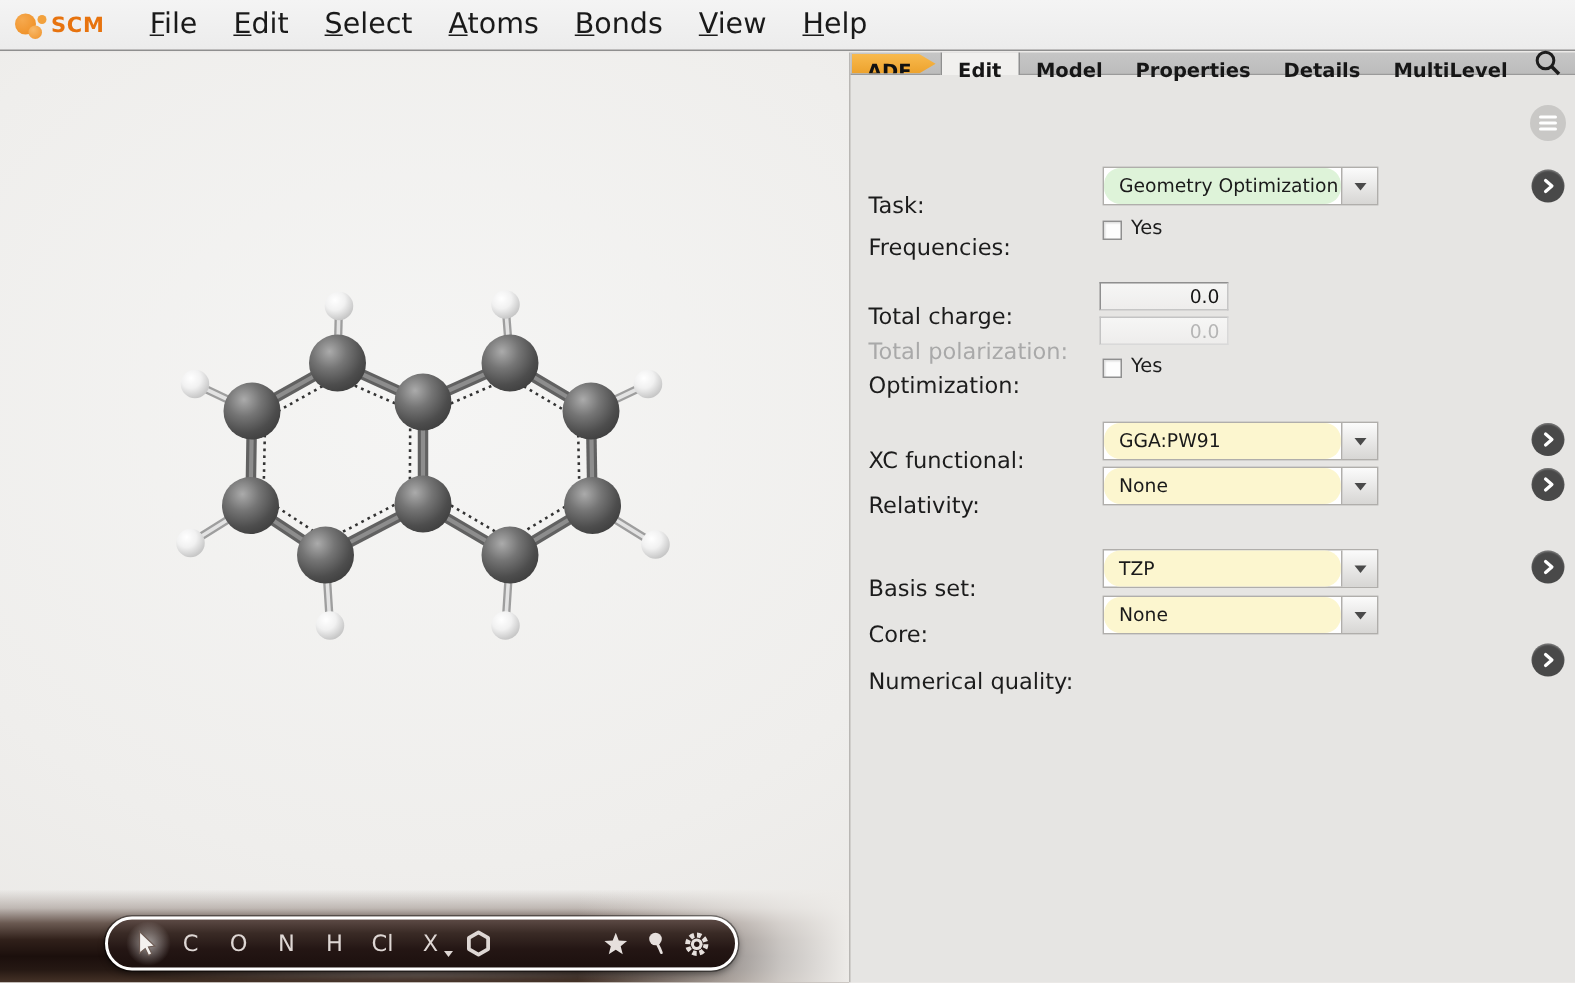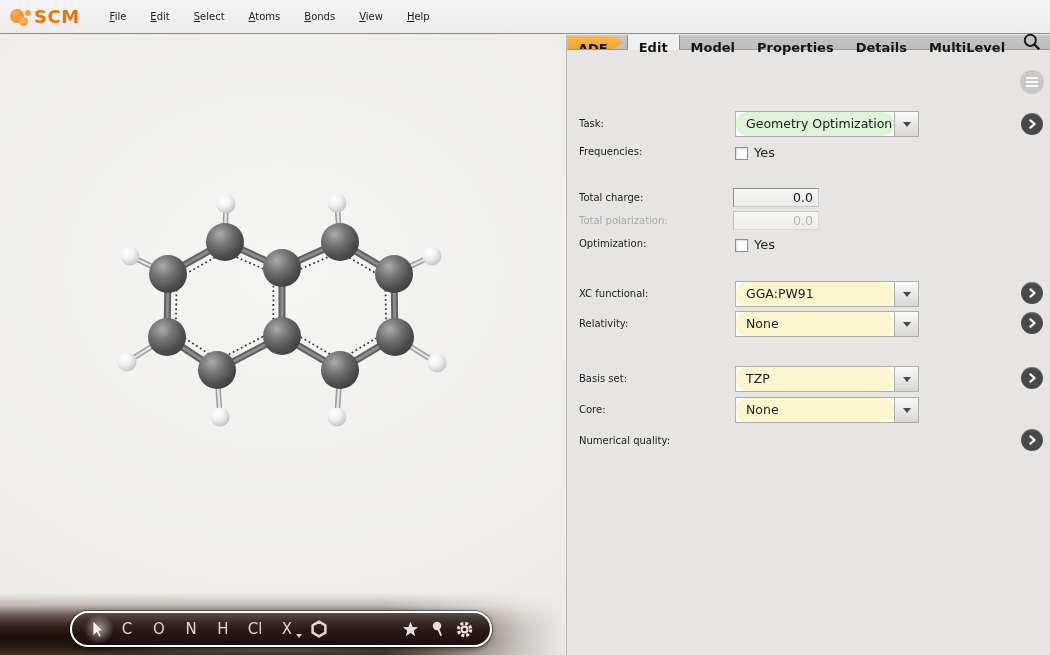--- a/index.html
+++ b/index.html
@@ -10,22 +10,22 @@
   
   .menubar { position:absolute; top:0; left:0; width:100%; height:34px; background:linear-gradient(#f4f4f4,#ececec);
              border-bottom:1px solid #8f8f8f; display:flex; align-items:center; }
   .logo { display:flex; align-items:center; margin-left:10px; margin-right:18px; }
   .logo-mark { position:relative; width:24px; height:22px; }
   .logo-mark::before { content:''; position:absolute; left:0; top:3px; width:14px; height:14px; border-radius:50%;
              background:radial-gradient(circle at 35% 30%, #f6a94e, #ee8c1f); }
   .logo-mark::after { content:''; position:absolute; left:9px; top:11px; width:9px; height:9px; border-radius:50%;
              background:radial-gradient(circle at 35% 30%, #f8b969, #ef9229); }
   .logo-dot { position:absolute; left:15px; top:4px; width:6px; height:6px; border-radius:50%; background:#f2a13c; }
-  .logo-text { color:#e7730e; font-weight:bold; font-size:18px; letter-spacing:.5px; }
-  .menu-item { display:inline-block; padding:0 12px; font-size:10px; color:#1a1a1a; cursor:default; line-height:33px; }
+  .logo-text { color:#e7730e; font-weight:bold; font-size:14px; letter-spacing:.5px; }
+  .menu-item { display:inline-block; padding:0 12px; font-size:19px; color:#1a1a1a; cursor:default; line-height:33px; }
   .menu-item::first-letter { text-decoration:underline; }
 
   
   .viewport { position:absolute; left:0; top:35px; width:566px; height:620px;
               background:radial-gradient(ellipse 120% 90% at 50% 38%, #f5f5f4 0%, #efeeec 55%, #e7e5e2 100%); }
   .molsvg { position:absolute; left:0; top:0; }
   .floor { position:absolute; left:0; bottom:0; width:100%; height:62px;
            background:linear-gradient(180deg, rgba(170,160,154,0) 0%, rgba(146,133,126,.5) 20%, #6b5a52 36%, #30201a 54%, #1b0f0c 72%, #251813 86%, #453227 100%); }
   .floor::after { content:''; position:absolute; inset:0;
            background:linear-gradient(90deg, rgba(237,235,232,0) 68%, rgba(237,235,232,.82) 92%, #edebe8 100%); }
@@ -51,21 +51,21 @@
   .tabbar { position:absolute; left:0; top:0; width:100%; height:15px; background:linear-gradient(#c6c6c6,#bcbcbc);
             border-bottom:1px solid #9a9a9a; display:flex; align-items:stretch; }
   .tab-adf { background:linear-gradient(#f8ba4e,#eda22d); color:#111; font-weight:bold; font-size:13px;
              padding:0 16px 0 10px; line-height:26px; margin:1px 3px 0 1px;
              clip-path:polygon(0 0, calc(100% - 11px) 0, 100% 50%, calc(100% - 11px) 100%, 0 100%); }
   .tab { padding:0 11px; line-height:26px; font-weight:bold; font-size:13px; color:#161616; cursor:pointer; }
   .tab.active { background:#f1f0ee; border-left:1px solid #8f8f8f; border-right:1px solid #8f8f8f; margin-bottom:-1px; }
   .tab-search { margin-left:auto; margin-right:8px; align-self:center; width:20px; height:20px; cursor:pointer; }
 
   .panel { position:absolute; left:0; top:27px; width:100%; height:593px; }
-  .lbl { position:absolute; left:12px; height:16px; line-height:16px; font-size:10px; color:#1c1c1c; white-space:nowrap; }
+  .lbl { position:absolute; left:12px; height:16px; line-height:16px; font-size:15px; color:#1c1c1c; white-space:nowrap;margin-top:13px; }
   .lbl.disabled { color:#a9a9a9; }
 
   .dd { position:absolute; left:168px; width:184px; height:26px; border:1px solid #b0aeab; background:#fff; display:flex; cursor:pointer; }
   .dd .val { flex:1; font-size:12.5px; line-height:24px; padding-left:10px; color:#1a1a1a; overflow:hidden; white-space:nowrap;border-radius:11px; }
   .dd.green .val { background:#def3d9; }
   .dd.yellow .val { background:#fcf6cf; }
   .dd.plain .val { background:linear-gradient(#efefee,#e2e1df); }
   .dd .btn { width:24px; border-left:1px solid #b0aeab; background:linear-gradient(#fbfbfb,#d7d6d4);
              display:flex; align-items:center; justify-content:center; }
   .dd .btn::after { content:''; width:0; height:0; border:4px solid transparent; border-top:5px solid #4a4a4a; margin-top:5px; }

